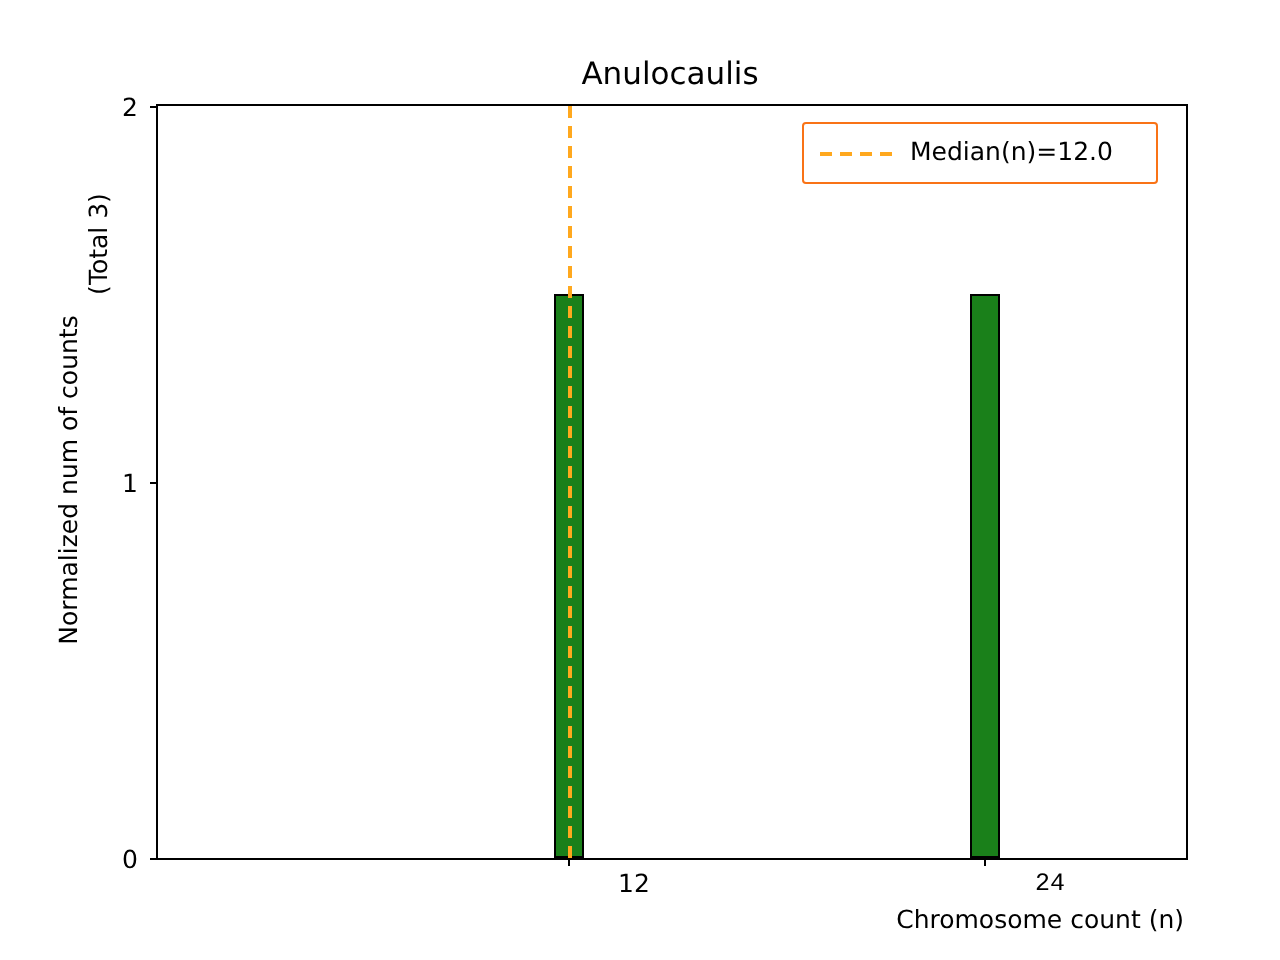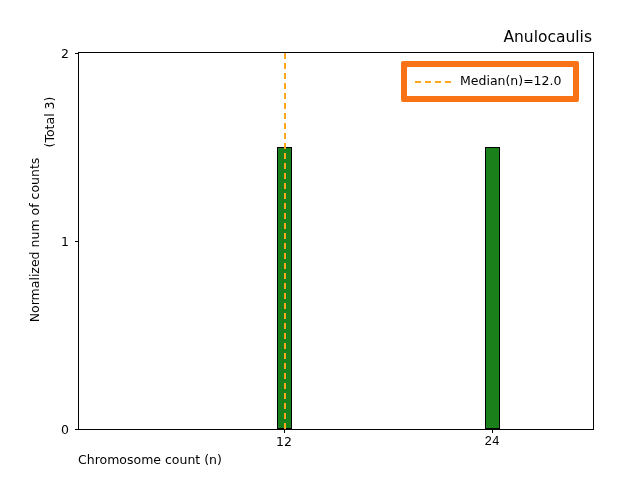--- a/index.html
+++ b/index.html
@@ -22,21 +22,21 @@
     width: 640px; height: 480px;
     background: #ffffff;
   }
 
   
   #chart-title {
     position: absolute;
     left: 78px;
     top: 28px;
     width: 514px;
-    text-align: right;
+    text-align: center;
     font-size: 15.5px;
     color: #000000;
     line-height: 18px;
     white-space: nowrap;
   }
 
   
   #plot-area {
     position: absolute;
     left: 78px;
@@ -90,29 +90,30 @@
     border-left: 1.1px solid #000000;
   }
   .xtick-label {
     position: absolute;
     top: 100%;
     margin-top: 7px;
     transform: translateX(-50%);
     font-size: 12.5px;
     white-space: nowrap;
     line-height: 1;
+    margin-left: 33px;
   }
 
   
   #xlabel {
     position: absolute;
     left: 78px;
     top: 452px;
     width: 514px;
-    text-align: left;
+    text-align: right;
     font-size: 12.5px;
     white-space: nowrap;
   }
   #ylabel {
     position: absolute;
     left: 34px;
     top: 240px;
     transform: translate(-50%, -50%) rotate(-90deg);
     transform-origin: center center;
     font-size: 12.5px;
@@ -128,21 +129,21 @@
     white-space: nowrap;
   }
 
   
   #legend {
     position: absolute;
     left: 400px;
     top: 60px;
     width: 178px;
     box-sizing: border-box;
-    border: 6px solid #f97316;
+    border: 1px solid #f97316;
     background: #ffffff;
     border-radius: 2px;
     padding: 6px 8px 6px 8px;
     font-size: 12.5px;
   }
   .legend-row {
     display: flex;
     align-items: center;
     height: 17px;
   }

